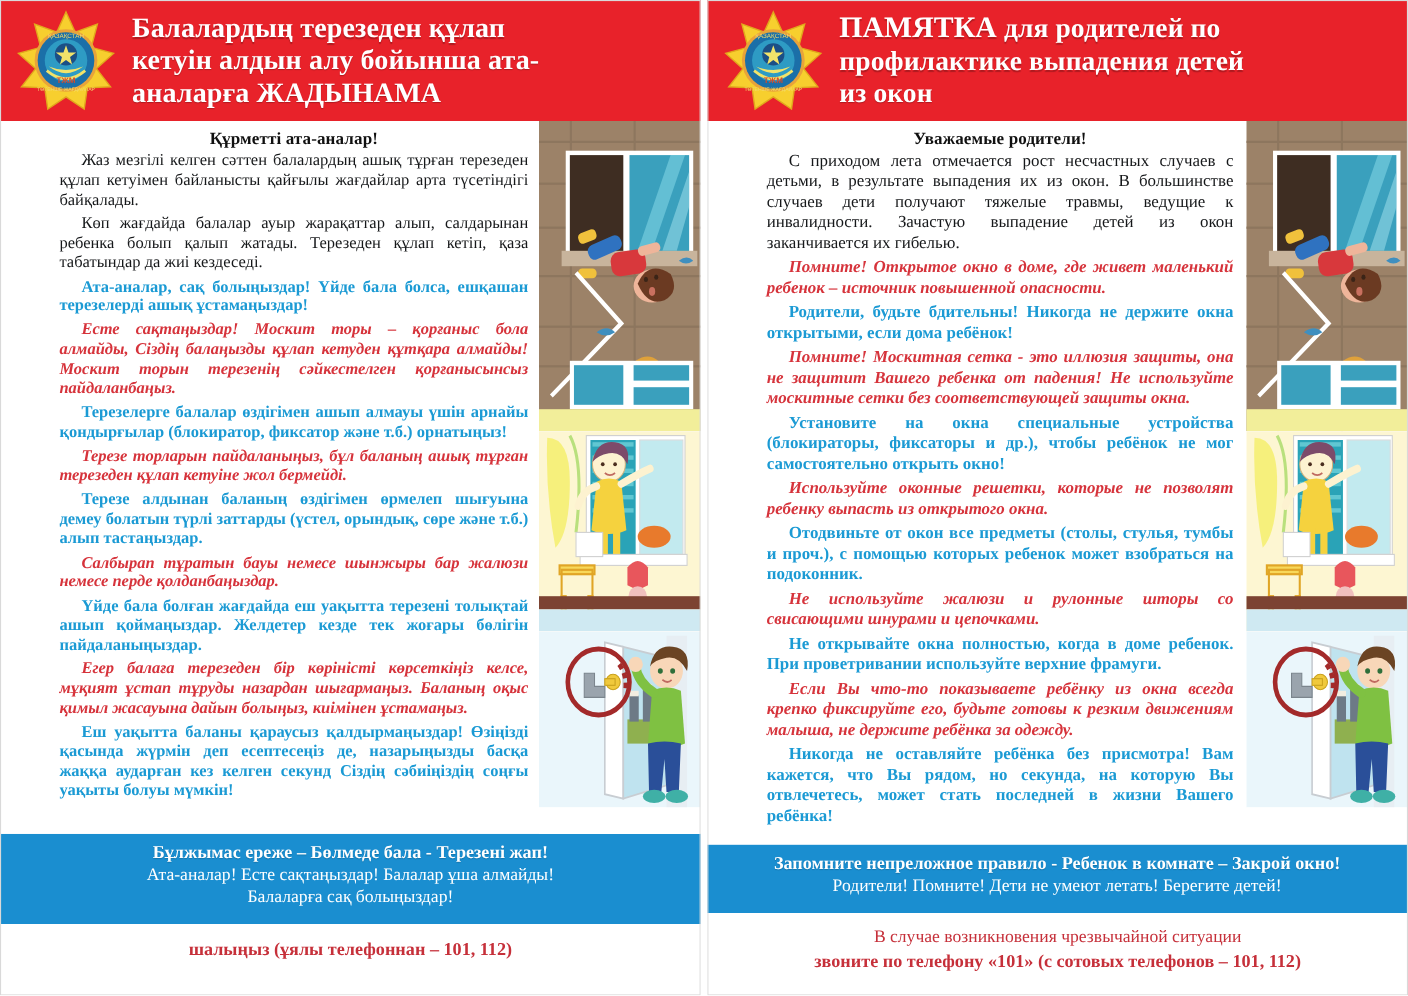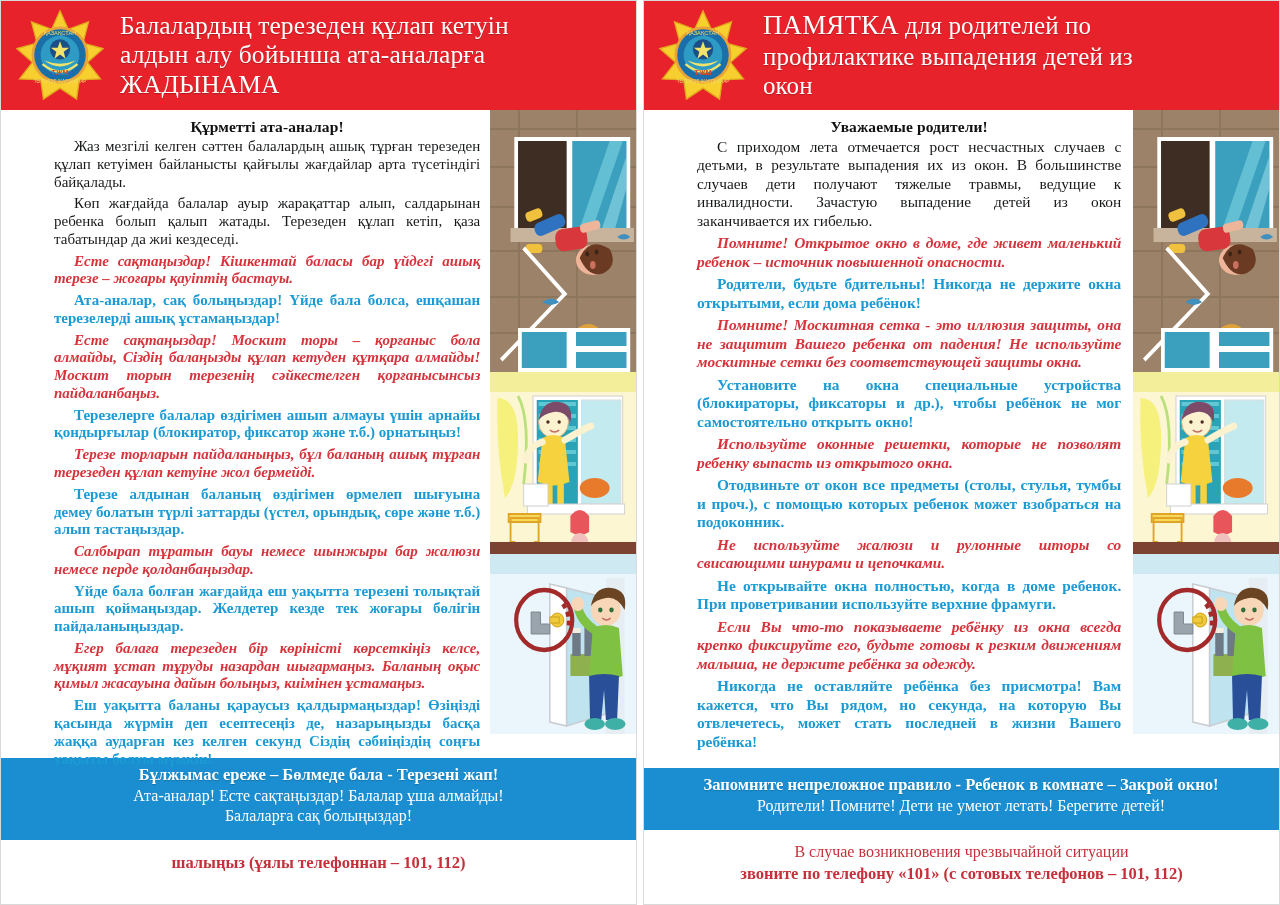--- a/index.html
+++ b/index.html
@@ -32,21 +32,21 @@
     position: relative;
     height: 110px;
     background: #e8222a;
     display: flex;
     align-items: center;
     padding-left: 14px;
     overflow: hidden;
   }
   .hdr-title {
     color: #ffffff;
-    font-weight: normal;
+    font-weight: bold;
     font-size: 25.5px;
     line-height: 1.16;
     letter-spacing: .1px;
     margin-left: 14px;
     text-shadow: 0 1px 1px rgba(0,0,0,.25);
     max-width: 395px;
   }
   .hdr-title.ru { font-size: 25px; }
   .hdr-title.ru .lead { font-size: 27px; }
 
@@ -166,21 +166,20 @@
         </svg>
       </div>
       <div class="hdr-title">Балалардың терезеден құлап кетуін алдын алу бойынша ата-аналарға ЖАДЫНАМА</div>
     </div>
 
     <div class="body">
       <div class="col-text">
         <div class="subtitle">Құрметті ата-аналар!</div>
         <p class="para plain">Жаз мезгілі келген сәттен балалардың ашық тұрған терезеден құлап кетуімен байланысты қайғылы  жағдайлар арта түсетіндігі байқалады.</p>
         <p class="para plain">Көп жағдайда балалар ауыр жарақаттар алып, салдарынан ребенка болып қалып жатады. Терезеден құлап кетіп, қаза табатындар да жиі кездеседі.</p>
-        <p class="para red">Есте сақтаңыздар! Кішкентай баласы бар үйдегі ашық терезе – жоғары қауіптің бастауы.</p>
         <p class="para blue">Ата-аналар, сақ болыңыздар! Үйде бала болса, ешқашан терезелерді ашық ұстамаңыздар!</p>
         <p class="para red">Есте сақтаңыздар! Москит торы – қорғаныс бола алмайды, Сіздің балаңызды құлап кетуден құтқара алмайды! Москит торын терезенің сәйкестелген қорғанысынсыз пайдаланбаңыз.</p>
         <p class="para blue">Терезелерге балалар өздігімен ашып алмауы үшін арнайы қондырғылар (блокиратор, фиксатор және т.б.) орнатыңыз!</p>
         <p class="para red">Терезе торларын пайдаланыңыз, бұл баланың ашық тұрған терезеден құлап кетуіне жол бермейді.</p>
         <p class="para blue">Терезе алдынан баланың өздігімен өрмелеп шығуына демеу болатын түрлі заттарды (үстел, орындық, сөре және т.б.) алып тастаңыздар.</p>
         <p class="para red">Салбырап тұратын бауы немесе шынжыры бар жалюзи немесе перде қолданбаңыздар.</p>
         <p class="para blue">Үйде бала болған жағдайда еш уақытта терезені толықтай ашып қоймаңыздар. Желдетер кезде тек жоғары бөлігін пайдаланыңыздар.</p>
         <p class="para red">Егер балаға терезеден бір көріністі көрсеткіңіз келсе, мұқият ұстап тұруды назардан шығармаңыз. Баланың оқыс қимыл жасауына дайын болыңыз, киімінен ұстамаңыз.</p>
         <p class="para blue">Еш уақытта баланы қараусыз қалдырмаңыздар! Өзіңізді қасында жүрмін деп есептесеңіз де, назарыңызды басқа жаққа аударған кез келген секунд Сіздің сәбиіңіздің соңғы уақыты болуы мүмкін!</p>
       </div>

